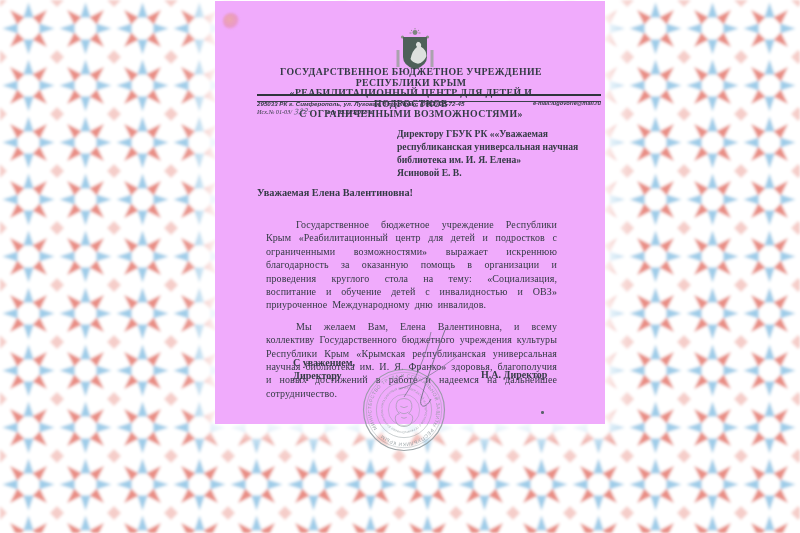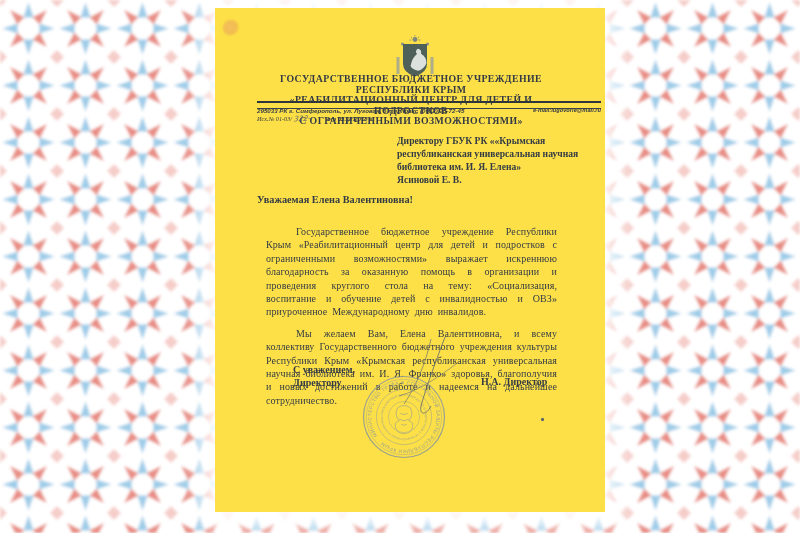--- a/index.html
+++ b/index.html
@@ -4,22 +4,22 @@
 <style>
   html,body{margin:0;padding:0;}
   body{
     width:800px;height:533px;overflow:hidden;position:relative;
     background:#ffffff;
     font-family:"Liberation Serif", serif;
   }
   .stage{position:absolute;inset:0;width:800px;height:533px;}
   .bg-svg{position:absolute;left:0;top:0;}
   .paper{
-    position:absolute;left:215px;top:8px;width:390px;height:504px;
-    background:#fde047;
+    position:absolute;left:215px;top:1px;width:390px;height:423px;
+    background:#f0abfc;
     box-shadow:0 0 18px 14px rgba(255,255,255,0.92);
   }
   .paper *{position:absolute;color:#343b45;}
   .emblem{left:172px;top:27px;width:56px;height:44px;}
   .org-name{
     left:38px;top:66px;width:316px;text-align:center;
     font-weight:bold;font-size:9.8px;line-height:10.6px;letter-spacing:0.4px;
     color:#2e353e;position:absolute;
   }
   .org-name div{position:static;}
@@ -137,21 +137,21 @@
       <span class="contact-email">e-mail:lugovorie@mail.ru</span>
     </div>
 
     <div class="ref-row">
       <span>Исх.№ 01-03/</span>
       <span class="ref-handwritten">322-</span>
       <span class="ref-date">от 05.12.2018 г.</span>
     </div>
 
     <div class="recipient">
-      <div>Директору ГБУК РК ««Крымская</div>
+      <div>Директору ГБУК РК ««Уважаемая</div>
       <div>республиканская универсальная научная</div>
       <div>библиотека им. И. Я. Елена»</div>
       <div>Ясиновой Е. В.</div>
     </div>
 
     <div class="salutation">Уважаемая Елена Валентиновна!</div>
 
     <div class="body-text">
       <p>Государственное бюджетное учреждение Республики Крым «Реабилитационный центр для детей и подростков с ограниченными возможностями» выражает искреннюю благодарность за оказанную помощь в организации и проведения круглого стола на тему: «Социализация, воспитание и обучение детей с инвалидностью и ОВЗ» приуроченное Международному дню инвалидов.</p>
       <p>Мы желаем Вам, Елена Валентиновна, и всему коллективу Государственного бюджетного учреждения культуры Республики Крым «Крымская республиканская универсальная научная библиотека им. И. Я. Франко» здоровья, благополучия и новых достижений в работе и надеемся на дальнейшее сотрудничество.</p>

